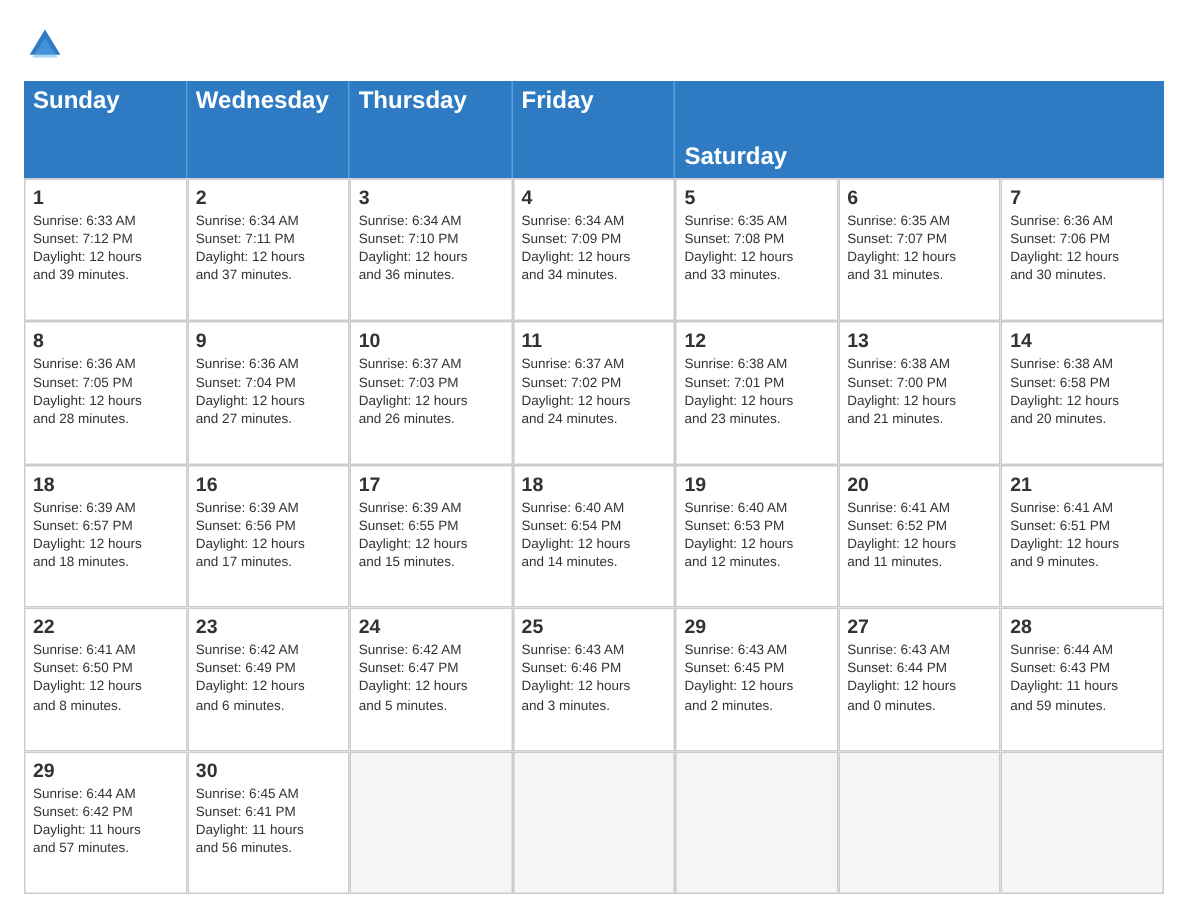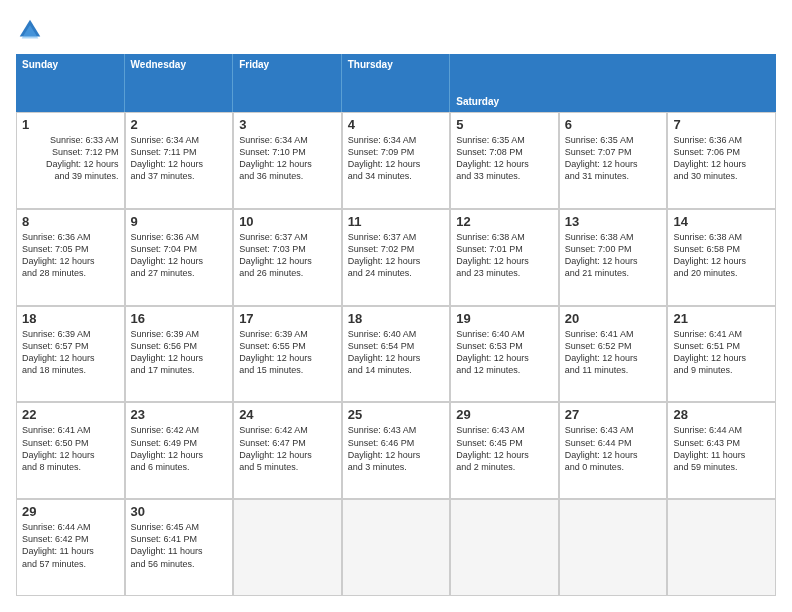--- a/index.html
+++ b/index.html
@@ -64,21 +64,21 @@
       display: flex;
       flex-direction: column;
     }
     .cal-header {
       display: grid;
       grid-template-columns: repeat(7, 1fr);
       background: #2e7bc4;
     }
     .cal-header-cell {
       color: white;
-      font-size: 10px;
+      font-size: 16px;
       font-weight: bold;
       padding: 5px 6px;
       border-right: 1px solid #5a9fd4;
     }
     .cal-header-cell:last-child { border-right: none; margin-top: 37px; }
     .cal-body {
       display: grid;
       grid-template-columns: repeat(7, 1fr);
       flex: 1;
     }
@@ -124,28 +124,28 @@
     <div class="title-section">
       <div class="month-title"></div>
       <div class="location"></div>
     </div>
   </div>
 
   <div class="calendar">
     <div class="cal-header">
     <div class="cal-header-cell">Sunday</div>
         <div class="cal-header-cell">Wednesday</div>
+        <div class="cal-header-cell">Thursday</div>
         <div class="cal-header-cell">Friday</div>
-        <div class="cal-header-cell">Thursday</div>
         <div class="cal-header-cell">Saturday</div>
       </div>
     <div class="cal-body" id="cal-body">
     <div class="cal-cell">
           <span class="day-num">1</span>
-          <div class="cell-text" style="white-space: pre-line; text-align: right;">Sunrise: 6:33 AM
+          <div class="cell-text" style="white-space: pre-line;">Sunrise: 6:33 AM
 Sunset: 7:12 PM
 Daylight: 12 hours
 and 39 minutes.</div>
         </div>
         <div class="cal-cell">
           <span class="day-num">2</span>
           <div class="cell-text" style="white-space: pre-line;">Sunrise: 6:34 AM
 Sunset: 7:11 PM
 Daylight: 12 hours
 and 37 minutes.</div>

